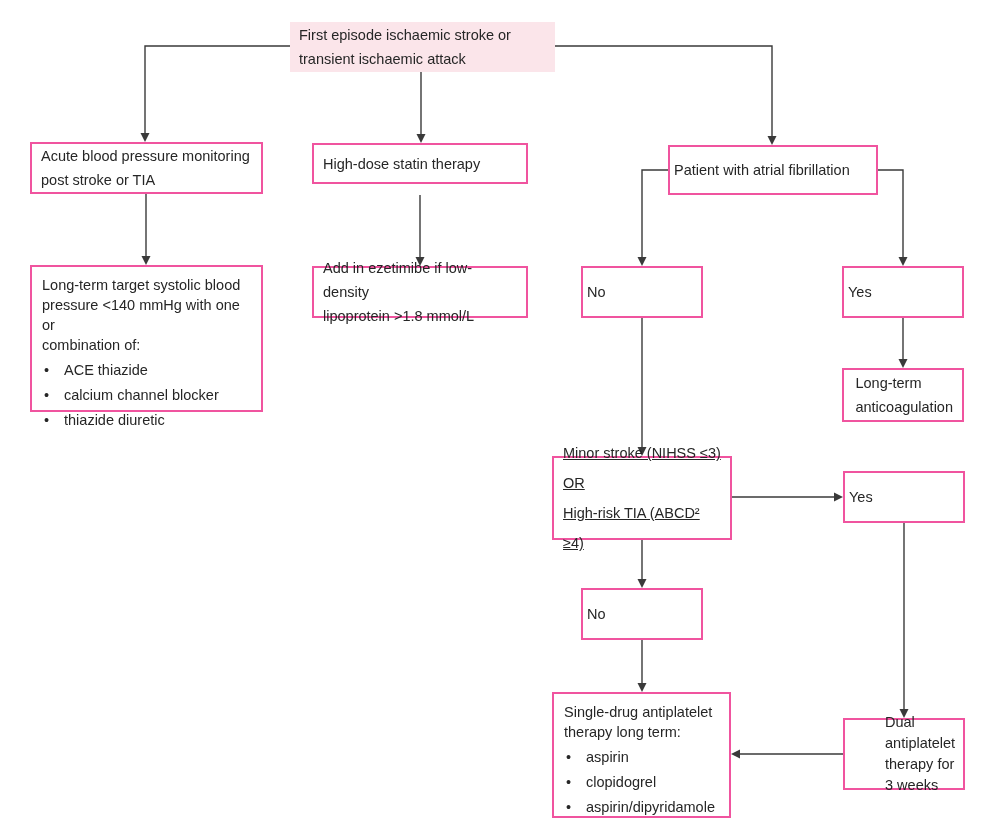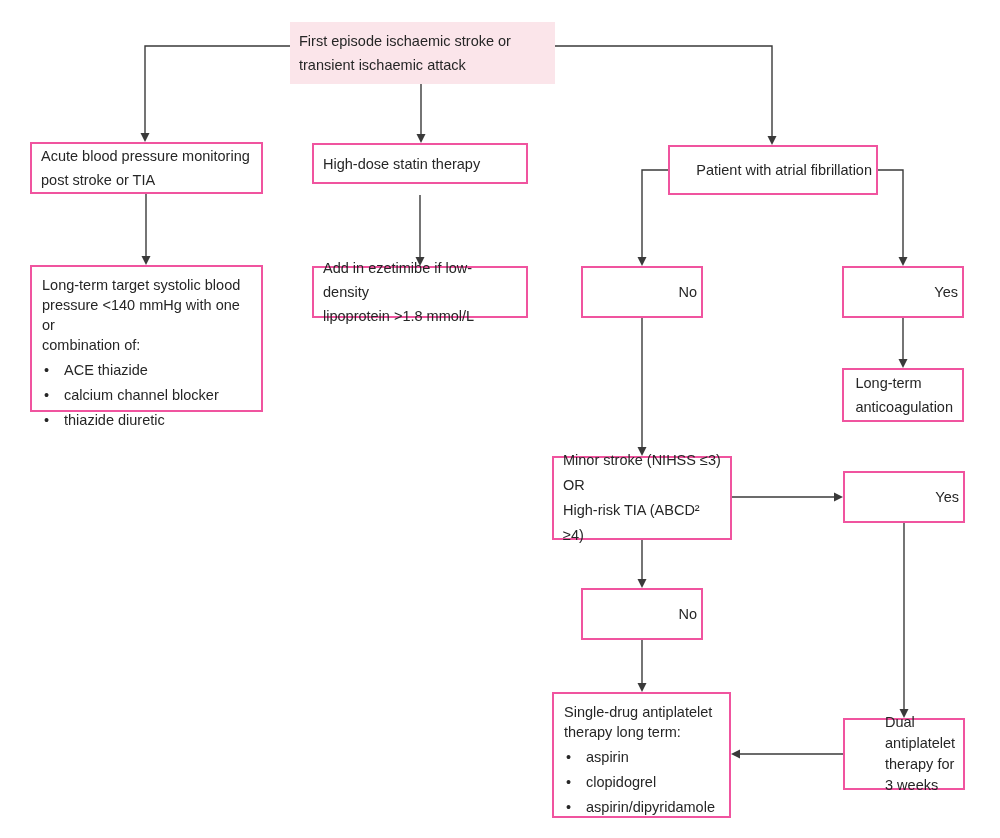--- a/index.html
+++ b/index.html
@@ -12,43 +12,43 @@
   svg.connectors { position:absolute; left:0; top:0; width:1000px; height:838px; }
   svg.connectors path { fill:none; stroke:var(--line-color,#3f3f3f); stroke-width:1.4; }
   svg.connectors polygon { fill:var(--line-color,#2e2e2e); stroke:none; }
 
   .node {
     position:absolute; box-sizing:border-box; background:#ffffff;
     border:2px solid var(--accent-pink,#f0549f);
     display:flex; align-items:center;
   }
   .node .txt { white-space:pre-line; line-height:24px; padding:0 9px; }
-  .node.center { justify-content:flex-end; }
+  .node.center { justify-content:flex-start; }
   .node.center .txt { text-align:center; padding:0 4px; }
 
   .node.start { background:var(--start-fill,#fbe5ea); border:none; }
 
   .node.listbox { display:block; padding:6px 0 12px 0; }
   .listbox .intro { white-space:pre-line; line-height:20px; padding:2px 10px 0 10px; }
   .listbox ul { list-style:none; margin:0; padding:0 10px; }
   .listbox li { display:flex; line-height:20px; margin-top:5px; }
   .listbox li::before { content:"\2022"; flex:0 0 auto; width:22px; padding-left:2px; box-sizing:border-box; }
 
   
-  .n-start     { left:290px; top:22px;  width:265px; height:62px; }
+  .n-start     { left:290px; top:22px;  width:265px; height:50px; }
   .n-acute     { left:30px;  top:142px; width:233px; height:52px; }
   .n-bptarget  { left:30px;  top:265px; width:233px; height:147px; }
   .n-statin    { left:312px; top:143px; width:216px; height:41px; }
   .n-ezetimibe { left:312px; top:266px; width:216px; height:52px; }
   .n-af        { left:668px; top:145px; width:210px; height:50px; }
   .n-afno      { left:581px; top:266px; width:122px; height:52px; }
   .n-afyes     { left:842px; top:266px; width:122px; height:52px; }
   .n-anticoag  { left:842px; top:368px; width:122px; height:54px;justify-content:flex-end; }
   .n-minor     { left:552px; top:456px; width:180px; height:84px; }
-  .n-minor .txt { line-height:25px; }
+  .n-minor .txt { line-height:30px;text-decoration:underline; }
   .n-minyes    { left:843px; top:471px; width:122px; height:52px; }
   .n-minno     { left:581px; top:588px; width:122px; height:52px; }
   .n-single    { left:552px; top:692px; width:179px; height:126px; }
   .n-dual      { left:843px; top:718px; width:122px; height:72px; }
   .n-dual .txt { line-height:21px;padding-left:40px; }
 </style>
 </head>
 <body>
 
 <div class="canvas">

